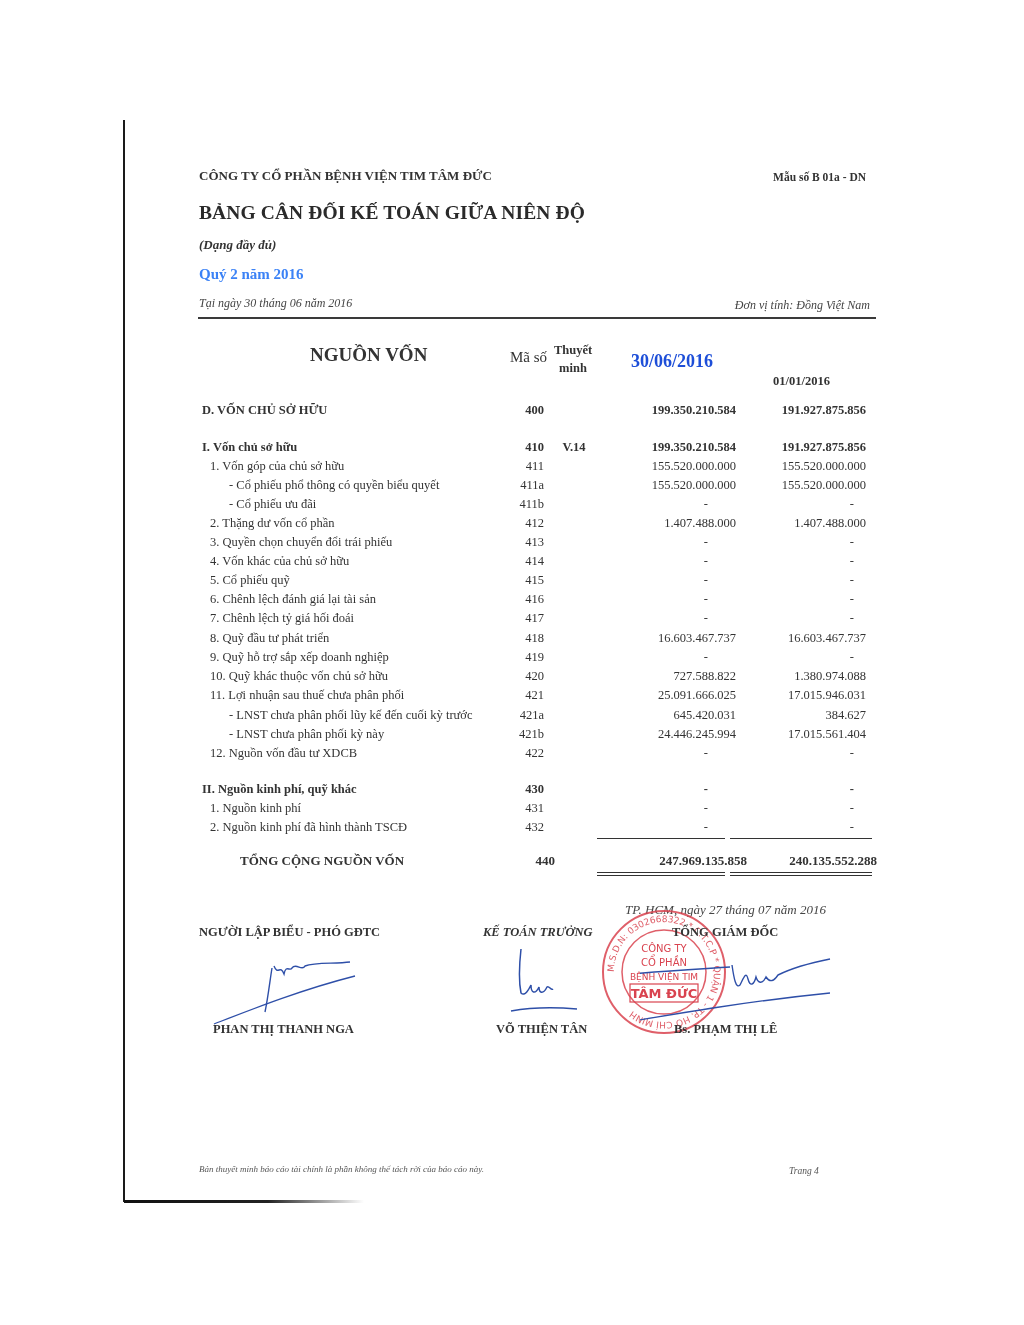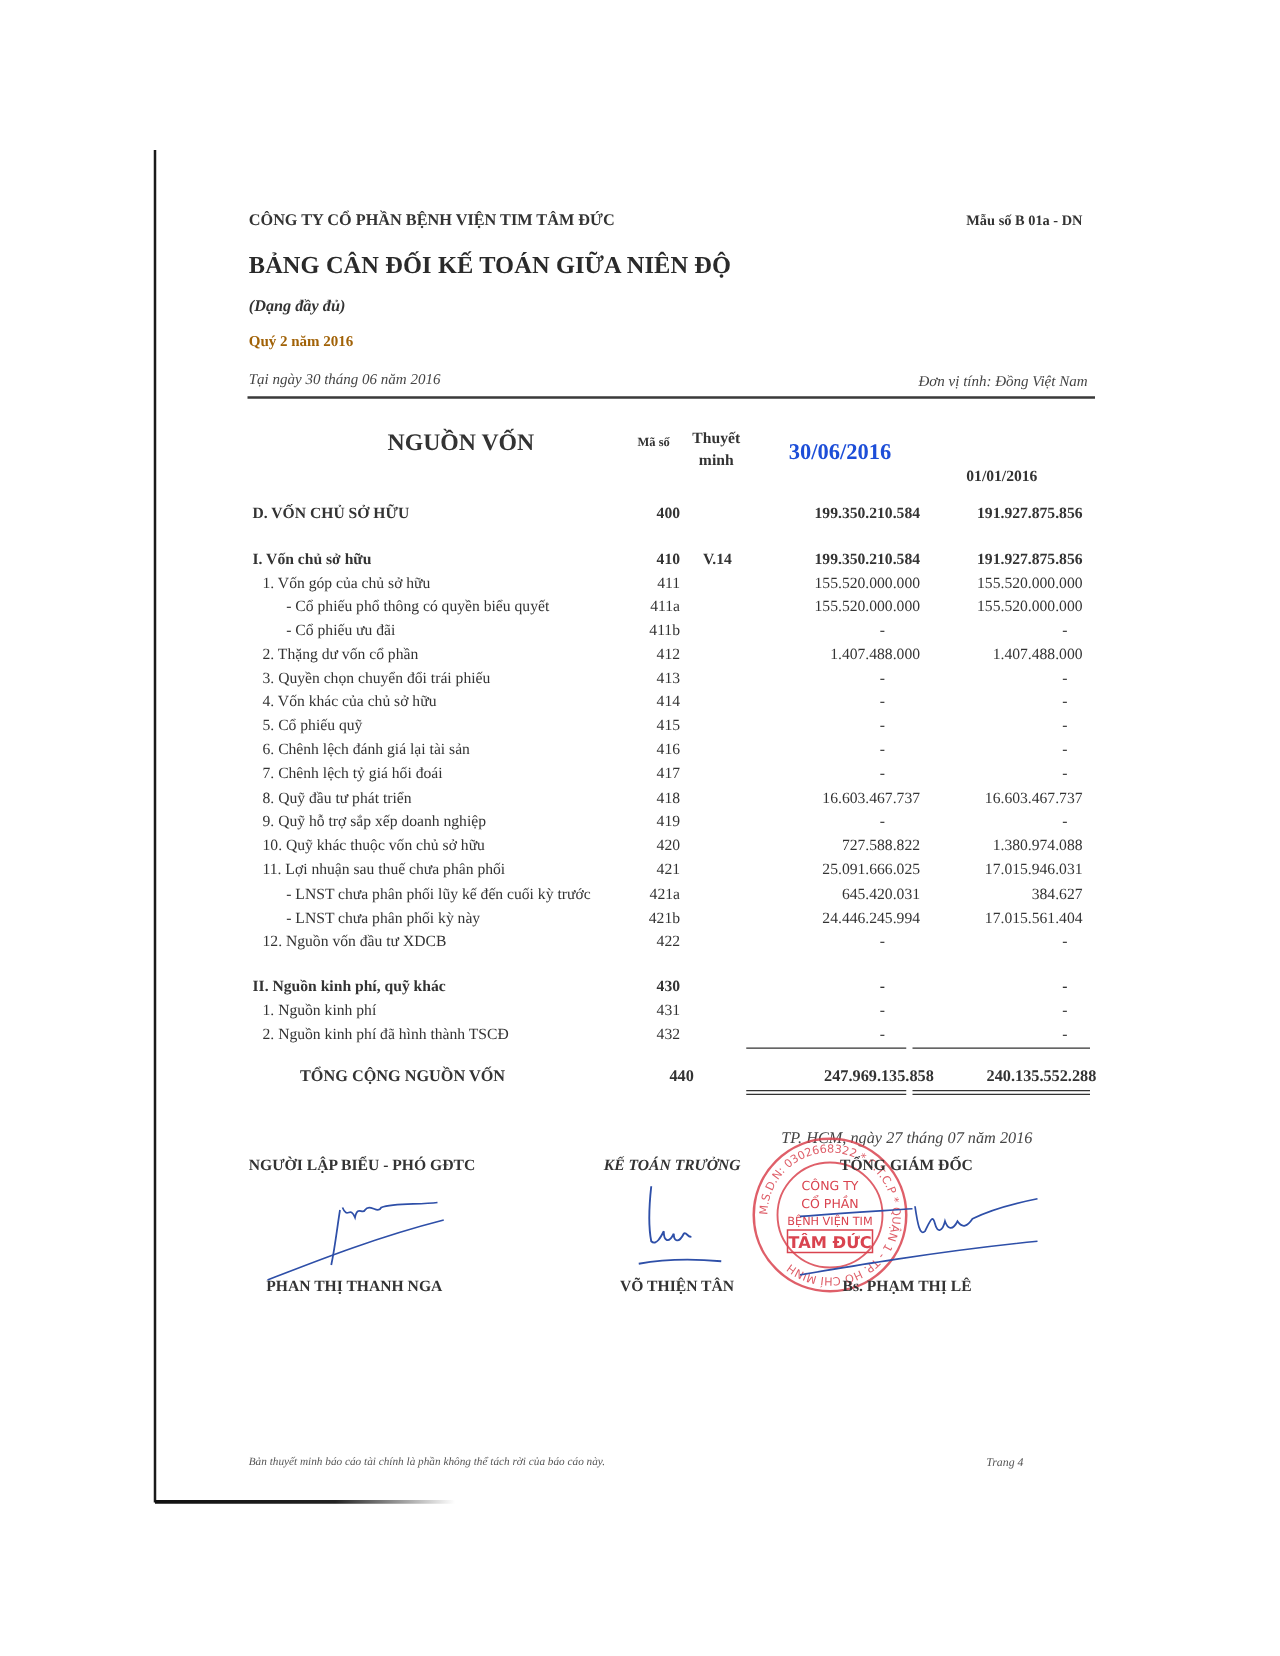--- a/index.html
+++ b/index.html
@@ -9,27 +9,27 @@
     .left-rule { position: absolute; left: 123px; top: 120px; width: 2px; height: 1082px; background: #1a1a1a; }
     .bottom-rule { position: absolute; left: 124px; top: 1200px; width: 240px; height: 3px;
       background: linear-gradient(to right, #111 0%, #222 60%, rgba(60,60,60,0) 100%); }
 
     .abs { position: absolute; white-space: nowrap; }
 
     .company { left: 199px; top: 168px; font-size: 13px; font-weight: bold; color: #333; }
     .form-code { right: 158px; top: 171px; font-size: 11.5px; font-weight: bold; color: #333; }
     .doc-title { left: 199px; top: 202px; font-size: 19.5px; font-weight: bold; color: #2a2a2a; letter-spacing: 0.1px; }
     .doc-subtitle { left: 199px; top: 237px; font-size: 13px; font-style: italic; font-weight: bold; color: #333; }
-    .doc-period { left: 199px; top: 266px; font-size: 12px; font-weight: bold; color: #a16207; }
+    .doc-period { left: 199px; top: 266px; font-size: 15px; font-weight: bold; color: #3b82f6; }
     .doc-date { left: 199px; top: 296px; font-size: 12px; font-style: italic; color: #444; }
     .unit { right: 154px; top: 298px; font-size: 12px; font-style: italic; color: #444; }
     .header-rule { position: absolute; left: 198px; top: 317px; width: 678px; height: 2px; background: #3a3a3a; }
 
     .th-source { left: 310px; top: 344px; font-size: 19px; font-weight: bold; color: #333; }
-    .th-code { left: 510px; top: 349px; font-size: 10px; font-weight: bold; color: #333; text-align: right; }
+    .th-code { left: 510px; top: 349px; font-size: 15px; font-weight: normal; color: #333; text-align: right; }
     .th-note { left: 549px; top: 341px; font-size: 12.5px; font-weight: bold; color: #333; text-align: center; line-height: 18px; white-space: normal; width: 48px; }
     .th-c1 { left: 631px; top: 351px; font-size: 18px; font-weight: bold; color: #1d4ed8; }
     .th-c2 { left: 773px; top: 351px; font-size: 12.5px; font-weight: bold; color: #333; margin-top: 23px; }
 
     .row { position: absolute; left: 0; width: 1024px; height: 19px; font-size: 12.5px; color: #333; }
     .row span { position: absolute; white-space: nowrap; top: 0; }
     .row .label { left: 205px; }
     .row .code { left: 499px; width: 45px; text-align: right; }
     .row .note { left: 553px; width: 42px; text-align: center; }
     .row .v1 { right: 288px; }

